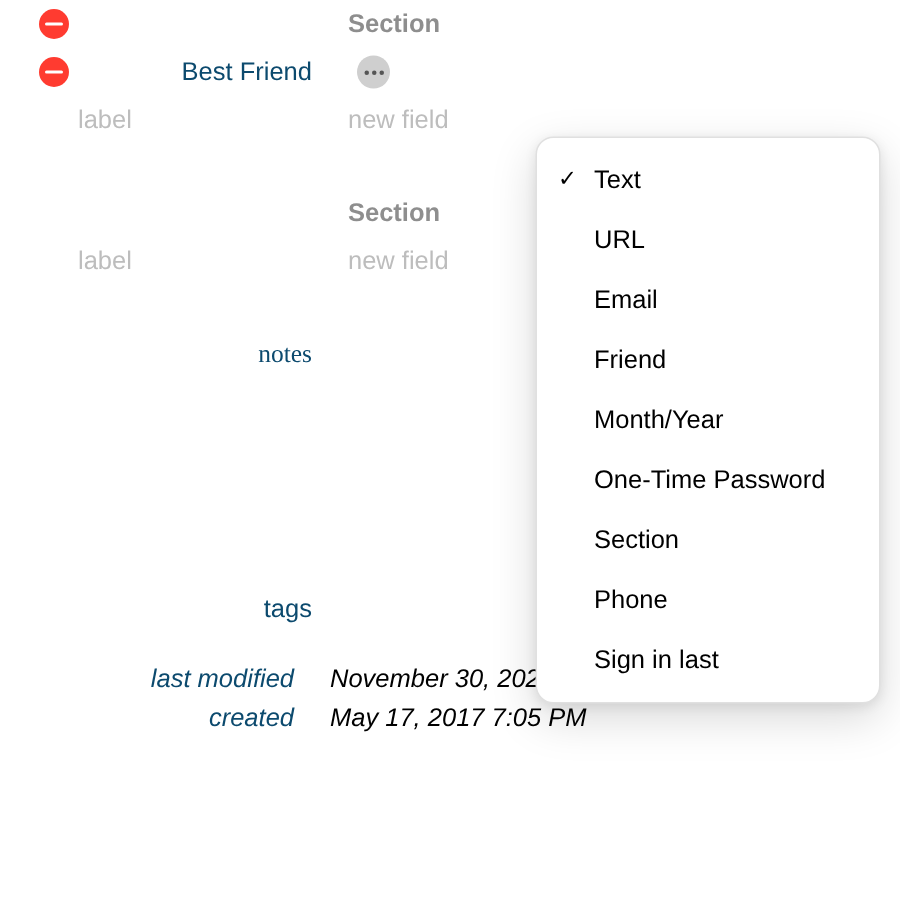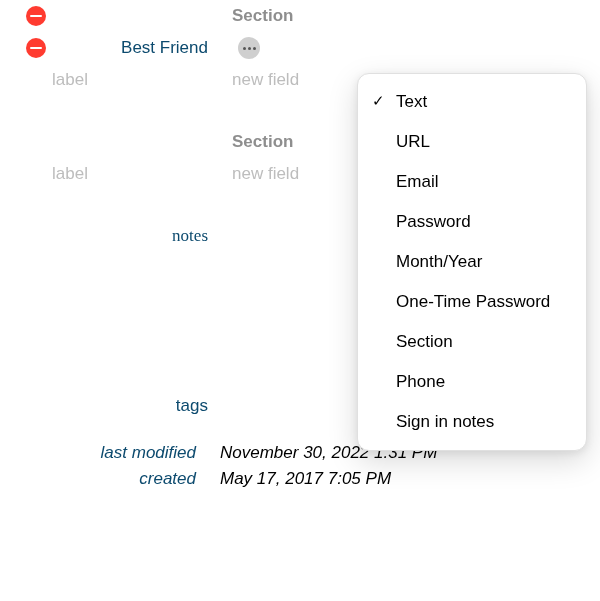--- a/index.html
+++ b/index.html
@@ -88,21 +88,21 @@
       background: #555;
     }
     .row-action {
       width: 30px;
       display: flex;
       justify-content: flex-end;
       padding-right: 2px;
     }
     .dropdown {
       position: absolute;
-      top: 73px;
+      top: 91px;
       left: 357px;
       width: 230px;
       background: #fff;
       border: 1px solid #e0e0e0;
       border-radius: 12px;
       box-shadow: 0 10px 30px rgba(0,0,0,0.15), 0 2px 8px rgba(0,0,0,0.08);
       padding: 8px 0;
       z-index: 10;
     }
     .dropdown-item {
@@ -235,19 +235,19 @@
     <div class="col-label">created</div>
     <div class="col-value">May 17, 2017 7:05 PM</div>
     <div class="row-action"></div>
   </div>
 </div>
 
 <div class="dropdown">
   <div class="dropdown-item selected">Text</div>
   <div class="dropdown-item">URL</div>
   <div class="dropdown-item">Email</div>
-  <div class="dropdown-item">Password</div>
+  <div class="dropdown-item">Friend</div>
   <div class="dropdown-item">Month/Year</div>
   <div class="dropdown-item">One-Time Password</div>
   <div class="dropdown-item">Section</div>
   <div class="dropdown-item">Phone</div>
-  <div class="dropdown-item">Sign in notes</div>
+  <div class="dropdown-item">Sign in last</div>
 </div>
 
 </body></html>

